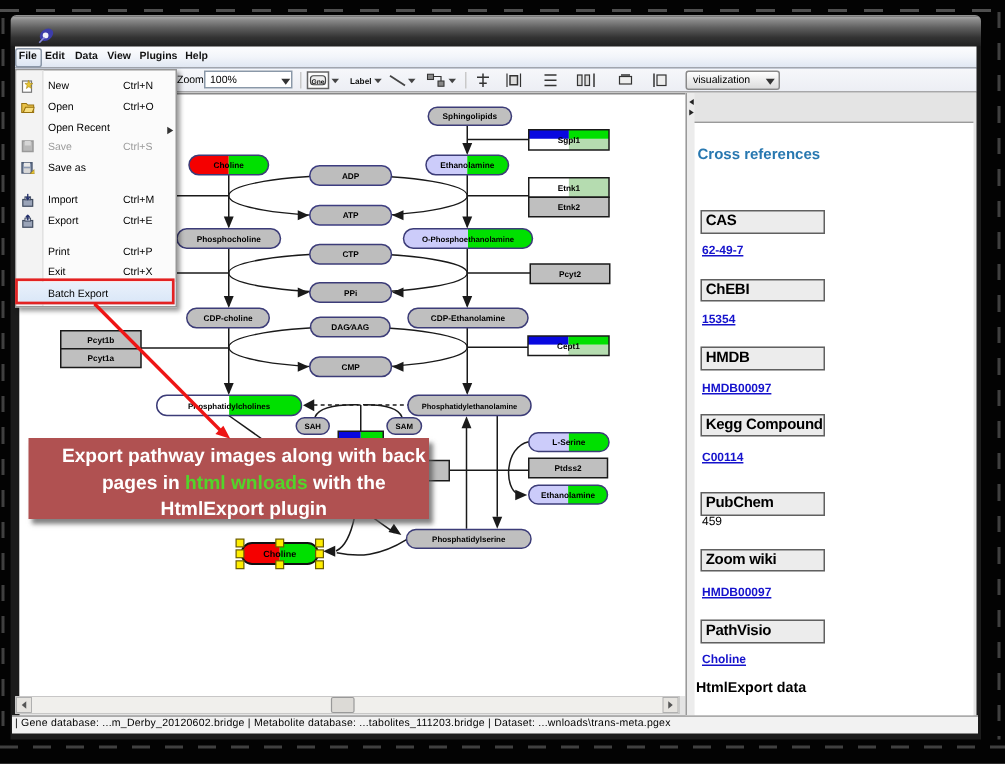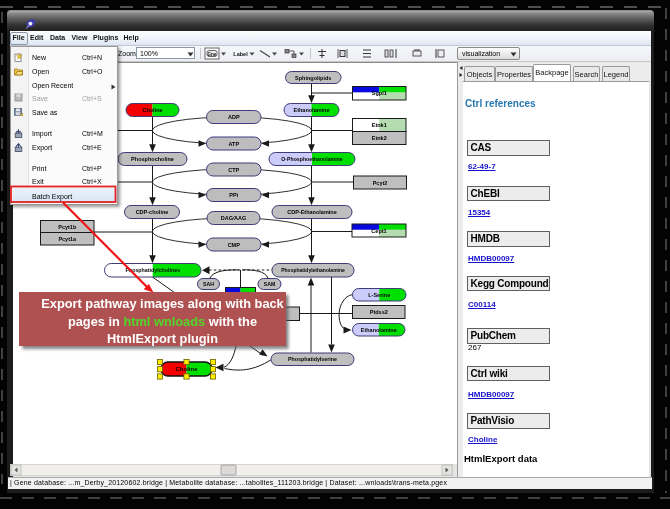--- a/index.html
+++ b/index.html
@@ -276,48 +276,41 @@
   <svg class="abs" style="left:10px;top:464px;z-index:6" width="443" height="12" viewBox="0 0 443 12">
     <rect x="0" y="0" width="443" height="12" fill="#f0efec" stroke="#bbb" stroke-width="1"></rect>
     <rect x="1" y="1" width="10" height="10" fill="#e6e4e0" stroke="#aaa" stroke-width="0.6"></rect>
     <path d="M7.5 3.5 L4.5 6 L7.5 8.5 Z" fill="#555"></path>
     <rect x="432" y="1" width="10" height="10" fill="#e6e4e0" stroke="#aaa" stroke-width="0.6"></rect>
     <path d="M435.5 3.5 L438.5 6 L435.5 8.5 Z" fill="#555"></path>
     <rect x="211" y="1" width="15" height="10" fill="#dcdad6" stroke="#999" stroke-width="0.8" rx="1"></rect>
   </svg>
 
   <div class="abs" id="divider"></div>
-  <div class="abs" id="tabstrip">
-    <div class="tab" style="left:1px;width:31px">Objects</div>
-    <div class="tab" style="left:32px;width:38px">Properties</div>
-    <div class="tab" id="tab-back" style="left:70px;width:38px">Backpage</div>
-    <div class="tab" style="left:110px;width:27px">Search</div>
-    <div class="tab" style="left:139px;width:28px">Legend</div>
-  </div>
   <div class="abs" id="sidepanel"></div>
   <div class="refbox" style="top:140px">CAS</div>
   <div class="reflink" style="top:161.5px">62-49-7</div>
   <div class="refbox" style="top:185.5px">ChEBI</div>
   <div class="reflink" style="top:207.5px">15354</div>
   <div class="refbox" style="top:231px">HMDB</div>
   <div class="reflink" style="top:253.5px">HMDB00097</div>
   <div class="refbox" style="top:275.5px">Kegg Compound</div>
   <div class="reflink" style="top:299.5px">C00114</div>
   <div class="refbox" style="top:328px">PubChem</div>
-  <div class="reflink" style="top:342.5px;color:#000;text-decoration:none;font-weight:normal">267</div>
-  <div class="refbox" style="top:365.5px">Ctrl wiki</div>
+  <div class="reflink" style="top:342.5px;color:#000;text-decoration:none;font-weight:normal">459</div>
+  <div class="refbox" style="top:365.5px">Zoom wiki</div>
   <div class="reflink" style="top:389.5px">HMDB00097</div>
   <div class="refbox" style="top:413px">PathVisio</div>
   <div class="reflink" style="top:434.5px">Choline</div>
   <div class="abs" style="left:464px;top:453px;font-size:9.5px;font-weight:bold;color:#000;z-index:5">HtmlExport data</div>
   <svg class="abs" style="left:458px;top:65px;z-index:4" width="6" height="14" viewBox="0 0 6 14">
     <path d="M4.5 1 L1.5 3 L4.5 5 Z" fill="#222"></path>
     <path d="M1.5 8 L4.5 10 L1.5 12 Z" fill="#222"></path>
   </svg>
-  <div class="abs" style="left:465px;top:98px;font-size:10px;font-weight:bold;color:#2878b0;z-index:5">Ctrl references</div>
+  <div class="abs" style="left:465px;top:98px;font-size:10px;font-weight:bold;color:#2878b0;z-index:5">Cross references</div>
   <div class="abs" id="statusbar"></div>
   <div class="abs" id="statustext">| Gene database: ...m_Derby_20120602.bridge | Metabolite database: ...tabolites_111203.bridge | Dataset: ...wnloads\trans-meta.pgex</div>
   <div class="abs" id="filemenu">
     <div class="abs" style="left:0;top:0;width:18px;height:157px;background:#f3f3f3;border-right:1px solid #e2e2e2"></div>
     <svg class="fico" style="top:6px" viewBox="0 0 9 9">
         <rect x="1" y="1" width="6" height="7.5" fill="#fff" stroke="#777" stroke-width="0.8"></rect>
         <path d="M5 0.5 L6 2.5 L8 2.6 L6.4 3.9 L7 6 L5.2 4.8 L3.6 6 L4.1 3.9 L2.6 2.6 L4.5 2.5 Z" fill="#e8c532" stroke="#a88a1a" stroke-width="0.4"></path>
       </svg>
     <div class="fmi" style="top:7px">New</div>
       <div class="fms" style="top:7px">Ctrl+N</div>

